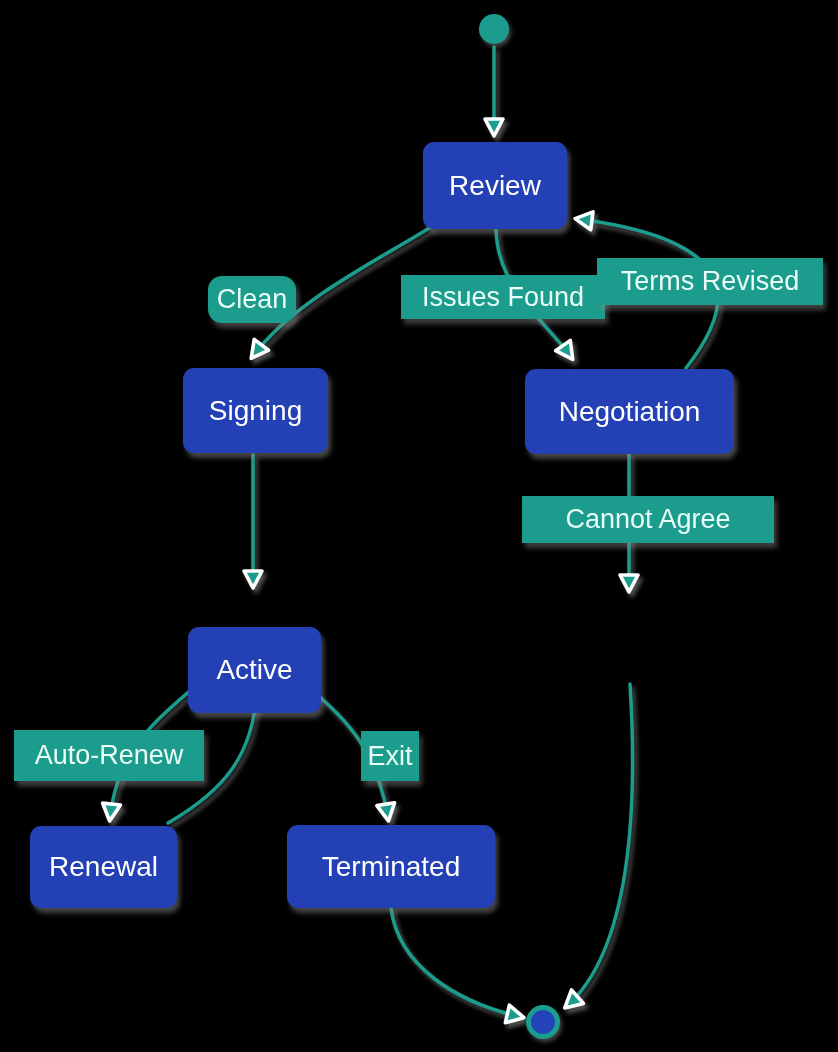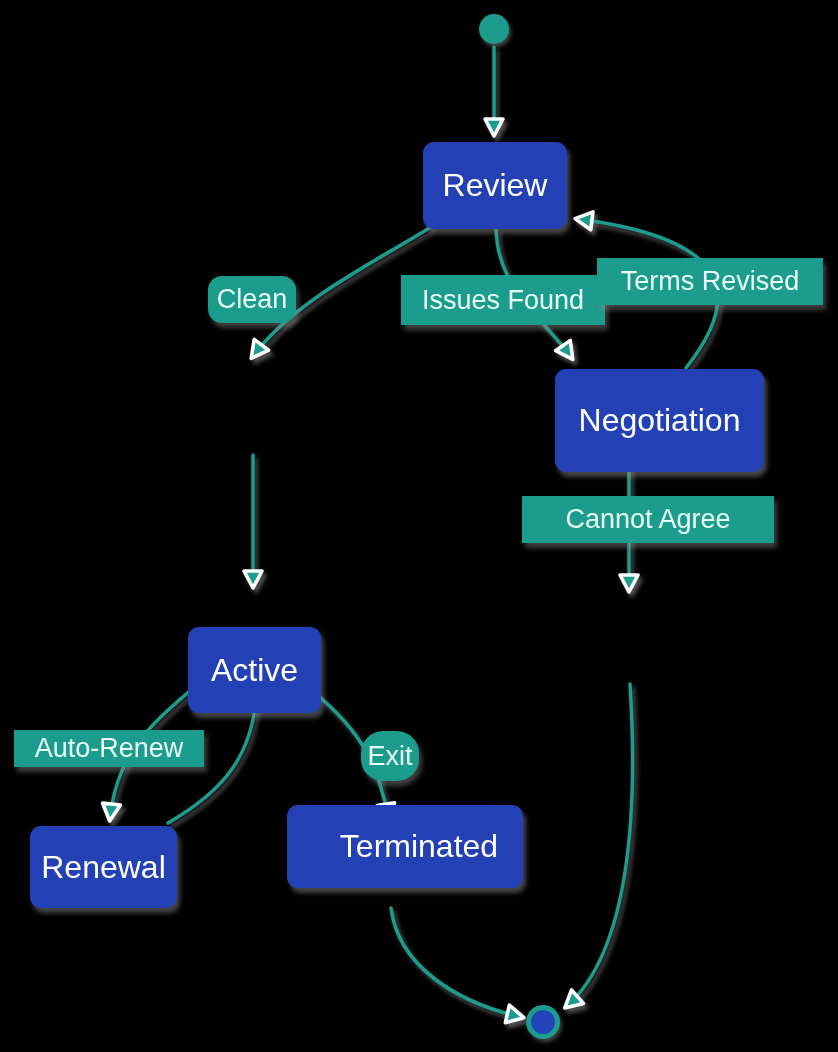--- a/index.html
+++ b/index.html
@@ -29,21 +29,21 @@
     fill:none;
     stroke:var(--edge-stroke);
     stroke-width:3.5px;
     stroke-linecap:round;
   }
   .node{
     position:absolute;z-index:2;
     display:flex;align-items:center;justify-content:center;
     background:var(--node-fill);
     color:var(--node-text);
-    font-size:32px;
+    font-size:28px;
     border-radius:11px;
     box-shadow:3px 5px 5px rgba(140,140,140,0.5);
     white-space:nowrap;
   }
   .elabel{
     position:absolute;z-index:3;
     display:flex;align-items:center;justify-content:center;
     background:var(--label-fill);
     color:var(--label-text);
     font-size:27px;
@@ -61,32 +61,32 @@
     position:absolute;z-index:2;
     width:24px;height:24px;border-radius:50%;
     background:var(--final-fill);
     border:5px solid var(--final-ring);
     box-shadow:2px 3px 4px rgba(140,140,140,0.5);
     left:526px;top:1005px;
   }
   
   #n-review     {left:423px;top:142px;width:144px;height:87px;}
   #n-signing    {left:183px;top:368px;width:145px;height:85px;}
-  #n-negotiation{left:555px;top:369px;width:209px;height:103px;}
+  #n-negotiation{left:525px;top:369px;width:209px;height:85px;}
   #n-active     {left:188px;top:595px;width:133px;height:86px;margin-top:32px;}
   #n-rejected   {left:548px;top:596px;width:162px;height:86px;}
   #n-renewal    {left:30px; top:826px;width:147px;height:82px;}
-  #n-terminated {left:287px;top:805px;width:208px;height:83px;padding-left:28px;}
+  #n-terminated {left:287px;top:825px;width:208px;height:83px;}
   
   #l-clean        {left:208px;top:276px;width:88px; height:47px;border-radius:14px;}
-  #l-issues-found {left:401px;top:275px;width:204px;height:50px;}
+  #l-issues-found {left:401px;top:275px;width:204px;height:44px;}
   #l-terms-revised{left:597px;top:258px;width:226px;height:47px;}
   #l-cannot-agree {left:522px;top:496px;width:252px;height:47px;}
-  #l-auto-renew   {left:14px; top:730px;width:190px;height:37px;}
-  #l-exit         {left:361px;top:731px;width:58px; height:50px;border-radius:22px;}
+  #l-auto-renew   {left:14px; top:730px;width:190px;height:51px;}
+  #l-exit         {left:361px;top:731px;width:58px; height:50px;}
 </style>
 </head>
 <body>
 
 <div id="canvas">
 
   <svg id="edge-layer" width="838" height="1052" viewBox="0 0 838 1052">
     <defs>
       <marker id="arrowhead" viewBox="0 0 12 12" refX="9" refY="6" markerWidth="24" markerHeight="24" markerUnits="userSpaceOnUse" orient="auto">
         <path d="M2,1.5 L10.5,6 L2,10.5 Z" fill="#1b9c8c" stroke="#ffffff" stroke-width="1.8" stroke-linejoin="round"></path>
@@ -101,20 +101,21 @@
     <path class="edge" d="M 201,681 C 160,718 118,745 110,818" marker-end="url(#arrowhead)"></path>
     <path class="edge" d="M 168,823 C 225,790 253,755 257,690" marker-end="url(#arrowhead)"></path>
     <path class="edge" d="M 301,681 C 343,716 376,745 388,818" marker-end="url(#arrowhead)"></path>
     <path class="edge" d="M 391,908 C 398,965 455,1002 521,1017" marker-end="url(#arrowhead)"></path>
     <path class="edge" d="M 630,684 C 638,810 630,950 567,1006" marker-end="url(#arrowhead)"></path>
   </svg>
 
   <div class="start-node"></div>
 
   <div class="node" id="n-review">Review</div>
+  <div class="node" id="n-signing">Signing</div>
   <div class="node" id="n-negotiation">Negotiation</div>
   <div class="node" id="n-active">Active</div>
   <div class="node" id="n-renewal">Renewal</div>
   <div class="node" id="n-terminated">Terminated</div>
 
   <div class="elabel" id="l-clean">Clean</div>
   <div class="elabel" id="l-issues-found">Issues Found</div>
   <div class="elabel" id="l-terms-revised">Terms Revised</div>
   <div class="elabel" id="l-cannot-agree">Cannot Agree</div>
   <div class="elabel" id="l-auto-renew">Auto-Renew</div>

